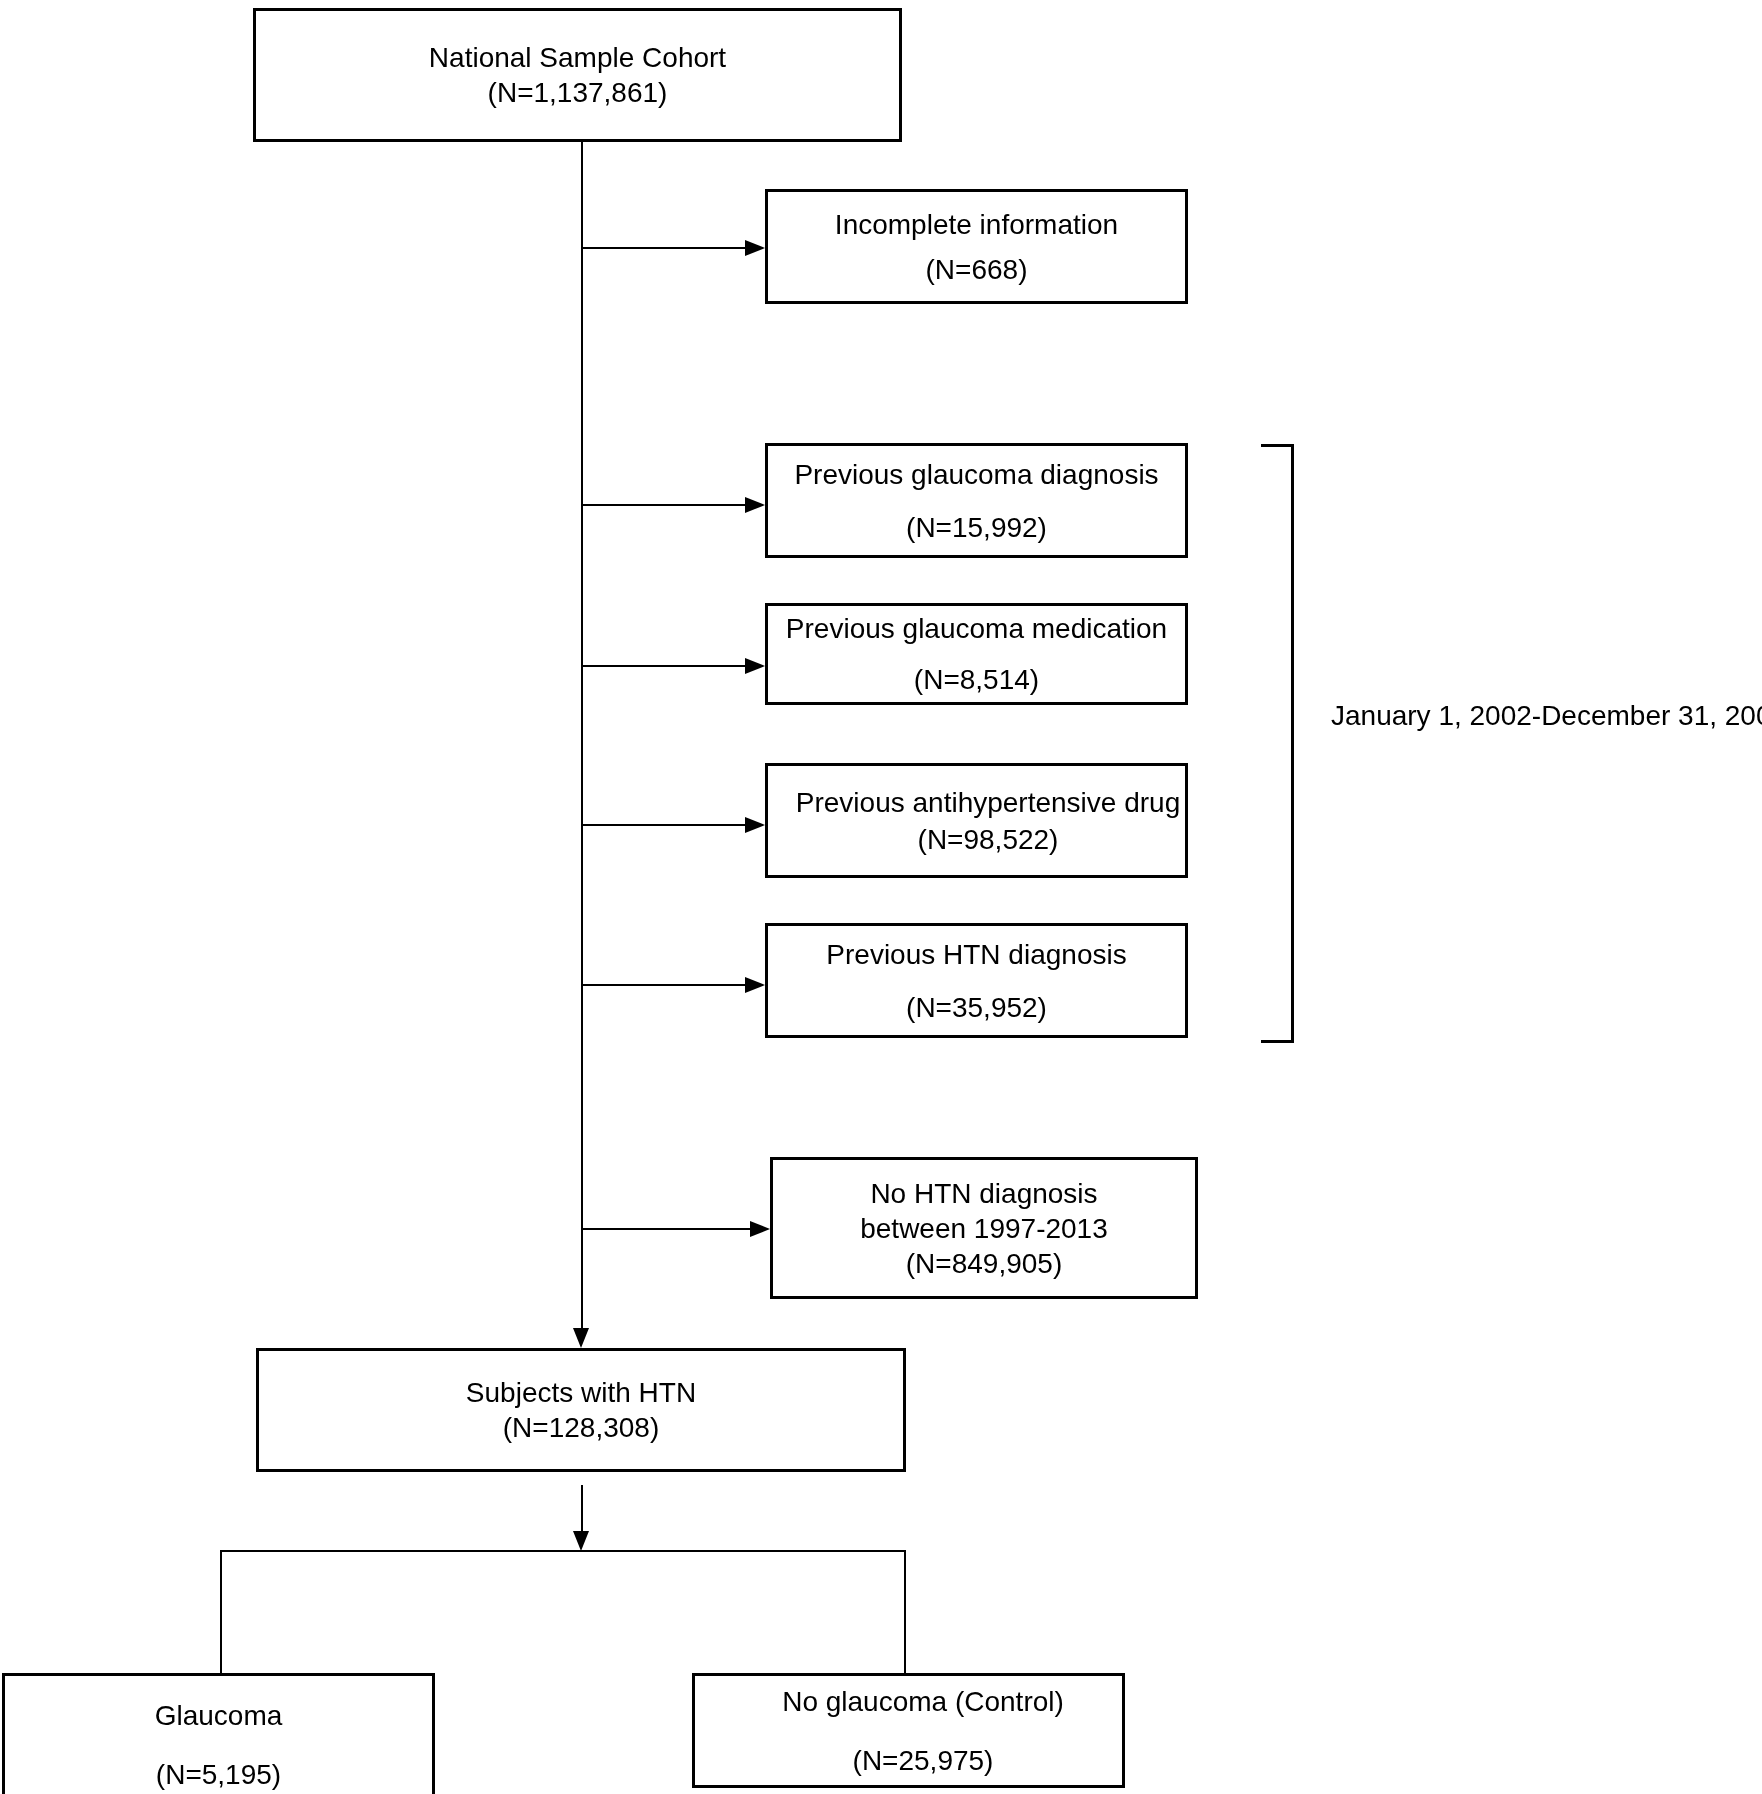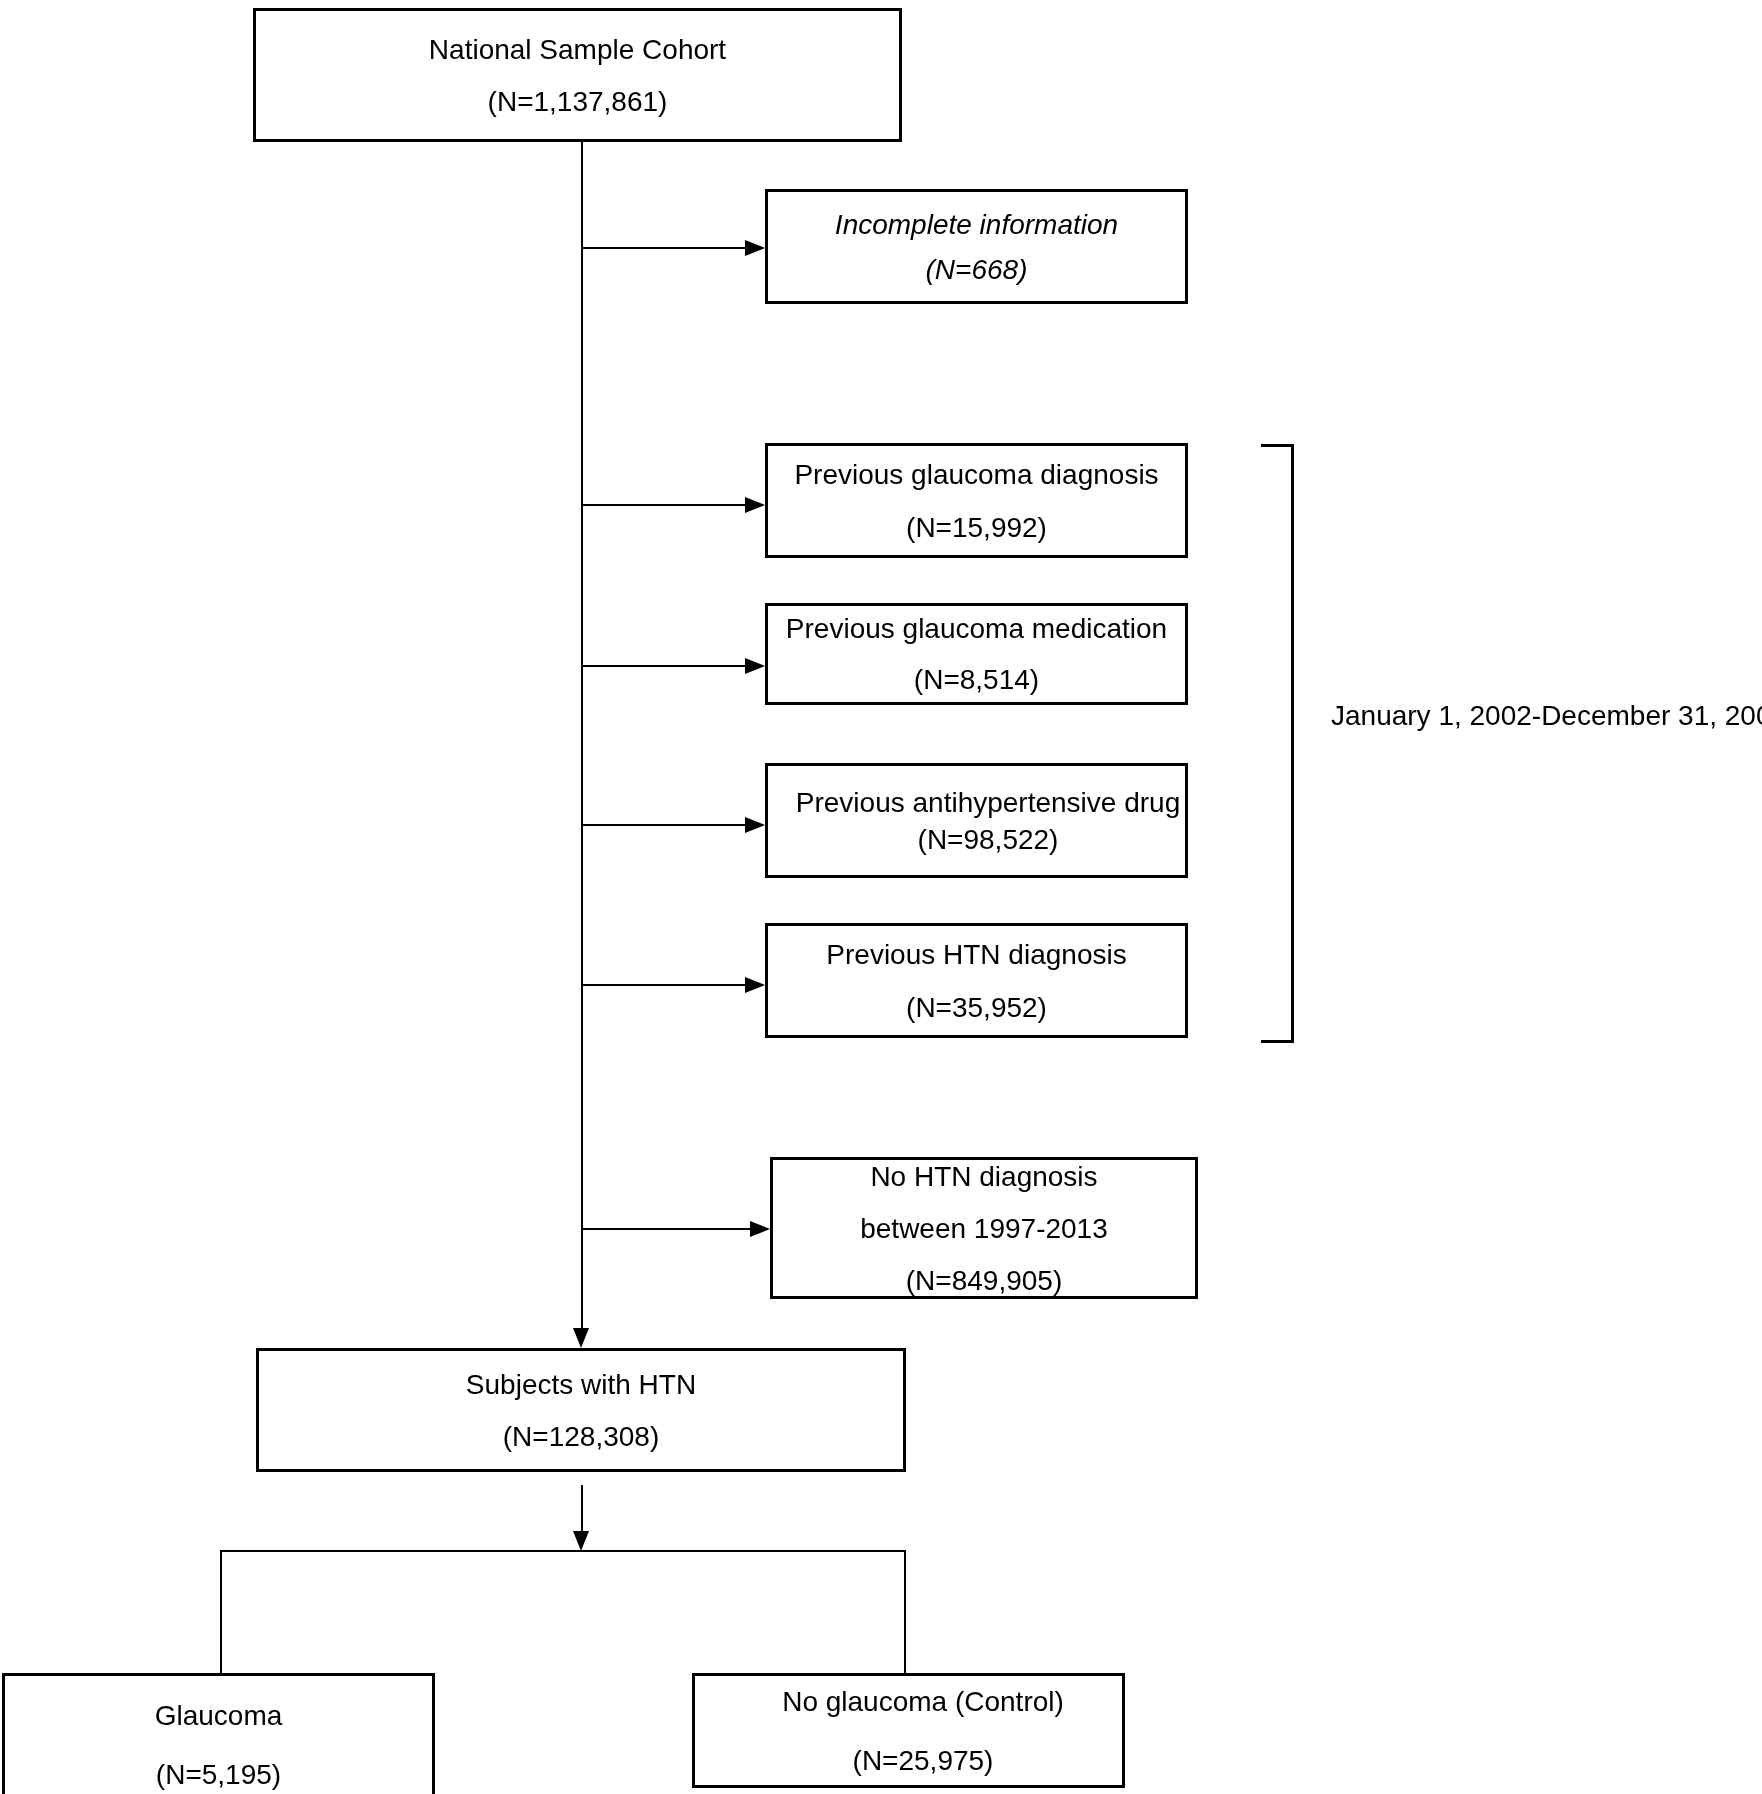--- a/index.html
+++ b/index.html
@@ -13,21 +13,21 @@
   .box{
     position:absolute;
     border:3px solid #000;
     background:#fff;
     display:flex;flex-direction:column;
     align-items:center;justify-content:center;
     text-align:center;
     font-size:28px;line-height:1.25;
     box-sizing:border-box;
   }
-  .gap0{gap:2px}.gap6{gap:17px}.gap10{gap:10px}.gap16{gap:16px}.gap18{gap:18px}.gap24{gap:24px}
+  .gap0{gap:2px}.gap6{gap:0}.gap10{gap:10px}.gap16{gap:16px}.gap18{gap:18px}.gap24{gap:24px}
   .vline,.hline{position:absolute;background:#000;}
   .arrow-right{position:absolute;width:0;height:0;
     border-top:8px solid transparent;border-bottom:8px solid transparent;
     border-left:20px solid #000;}
   .arrow-down{position:absolute;width:0;height:0;
     border-left:8px solid transparent;border-right:8px solid transparent;
     border-top:20px solid #000;}
   .bracket{
     position:absolute;
     border-style:solid;border-color:#000;
@@ -47,21 +47,21 @@
   <div class="box gap6" style="left:253px;top:8px;width:649px;height:134px;">
     <span>National Sample Cohort</span>
     <span>(N=1,137,861)</span>
   </div>
 
   <div class="vline" style="left:581px;top:142px;width:2px;height:1188px;"></div>
   <div class="arrow-down" style="left:573px;top:1328px;"></div>
 
   <div class="hline" style="left:583px;top:247px;width:162px;height:2px;"></div>
   <div class="arrow-right" style="left:745px;top:240px;"></div>
-  <div class="box gap10" style="left:765px;top:189px;width:423px;height:115px;font-style:italic;">
+  <div class="box gap10" style="left:765px;top:189px;width:423px;height:115px;">
     <span>Incomplete information</span>
     <span>(N=668)</span>
   </div>
 
   <div class="hline" style="left:583px;top:504px;width:162px;height:2px;"></div>
   <div class="arrow-right" style="left:745px;top:497px;"></div>
   <div class="box gap18" style="left:765px;top:443px;width:423px;height:115px;">
     <span>Previous glaucoma diagnosis</span>
     <span>(N=15,992)</span>
   </div>

